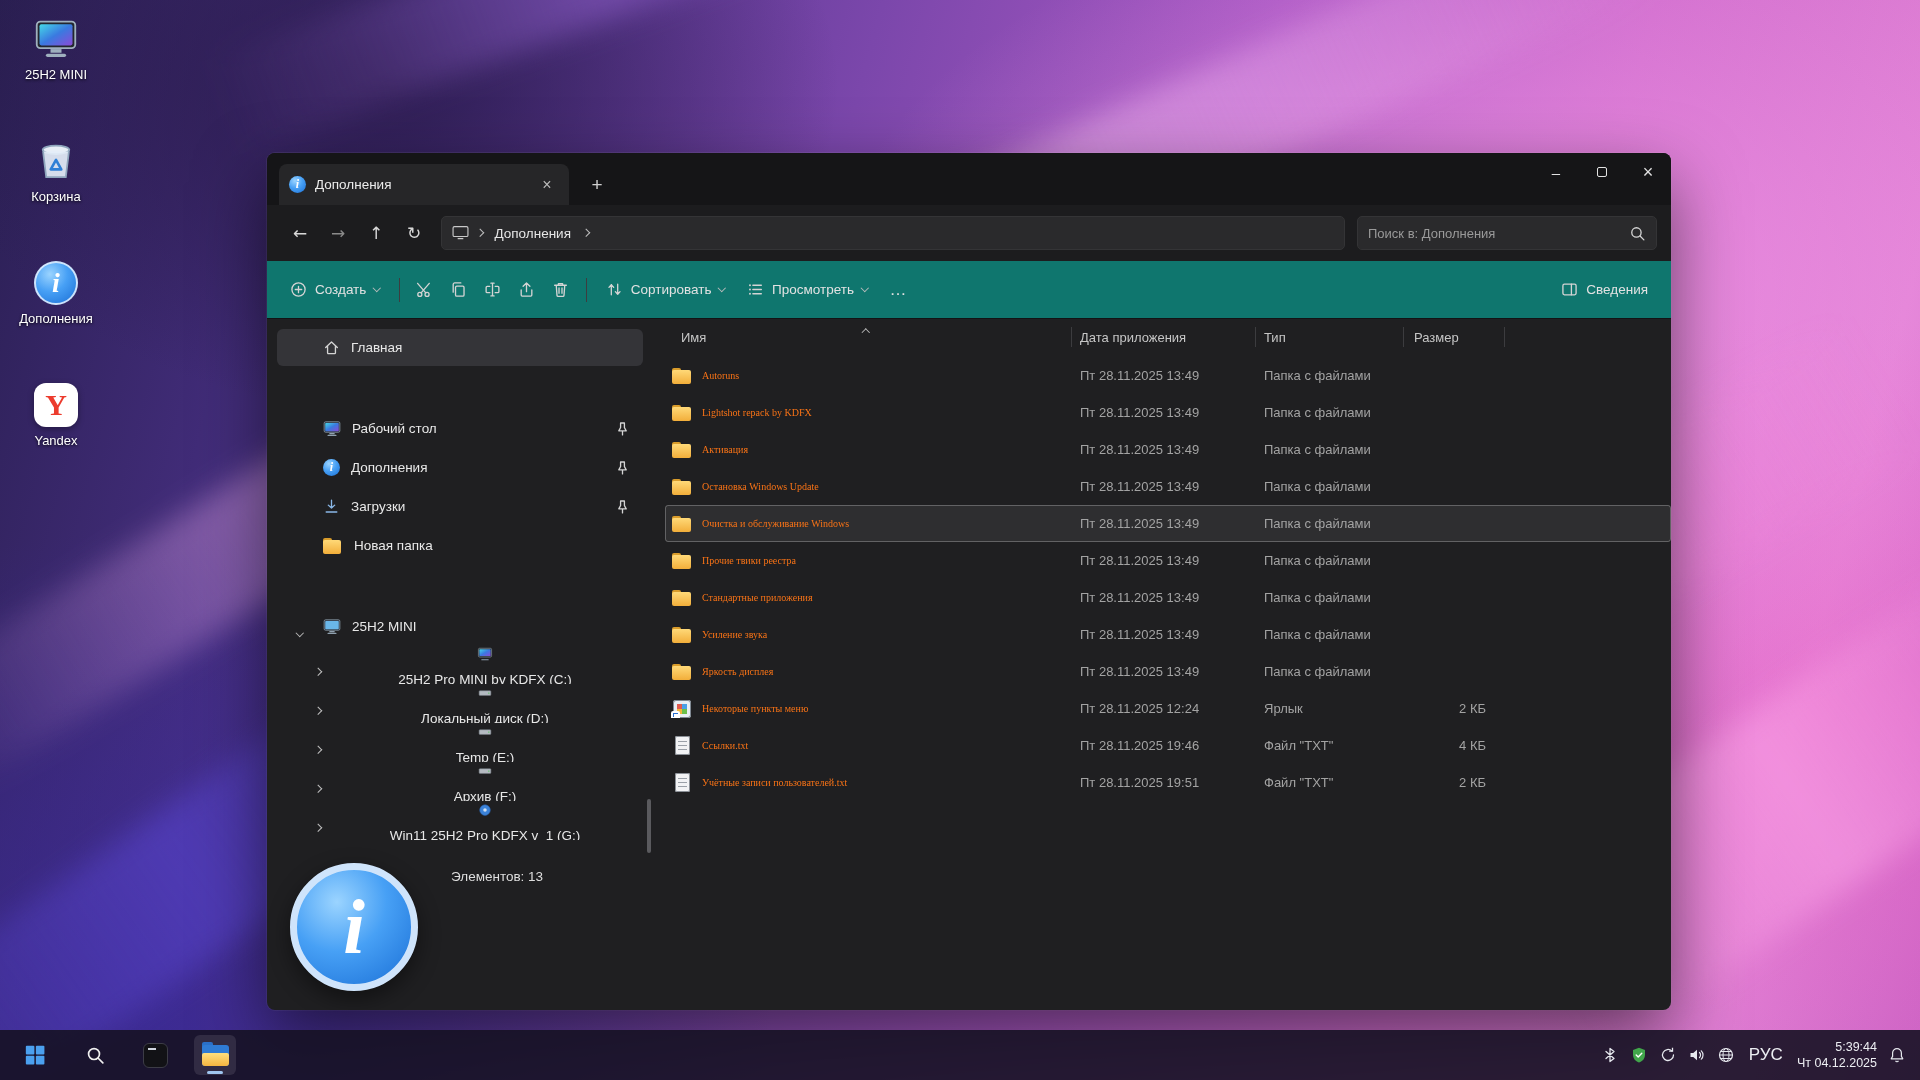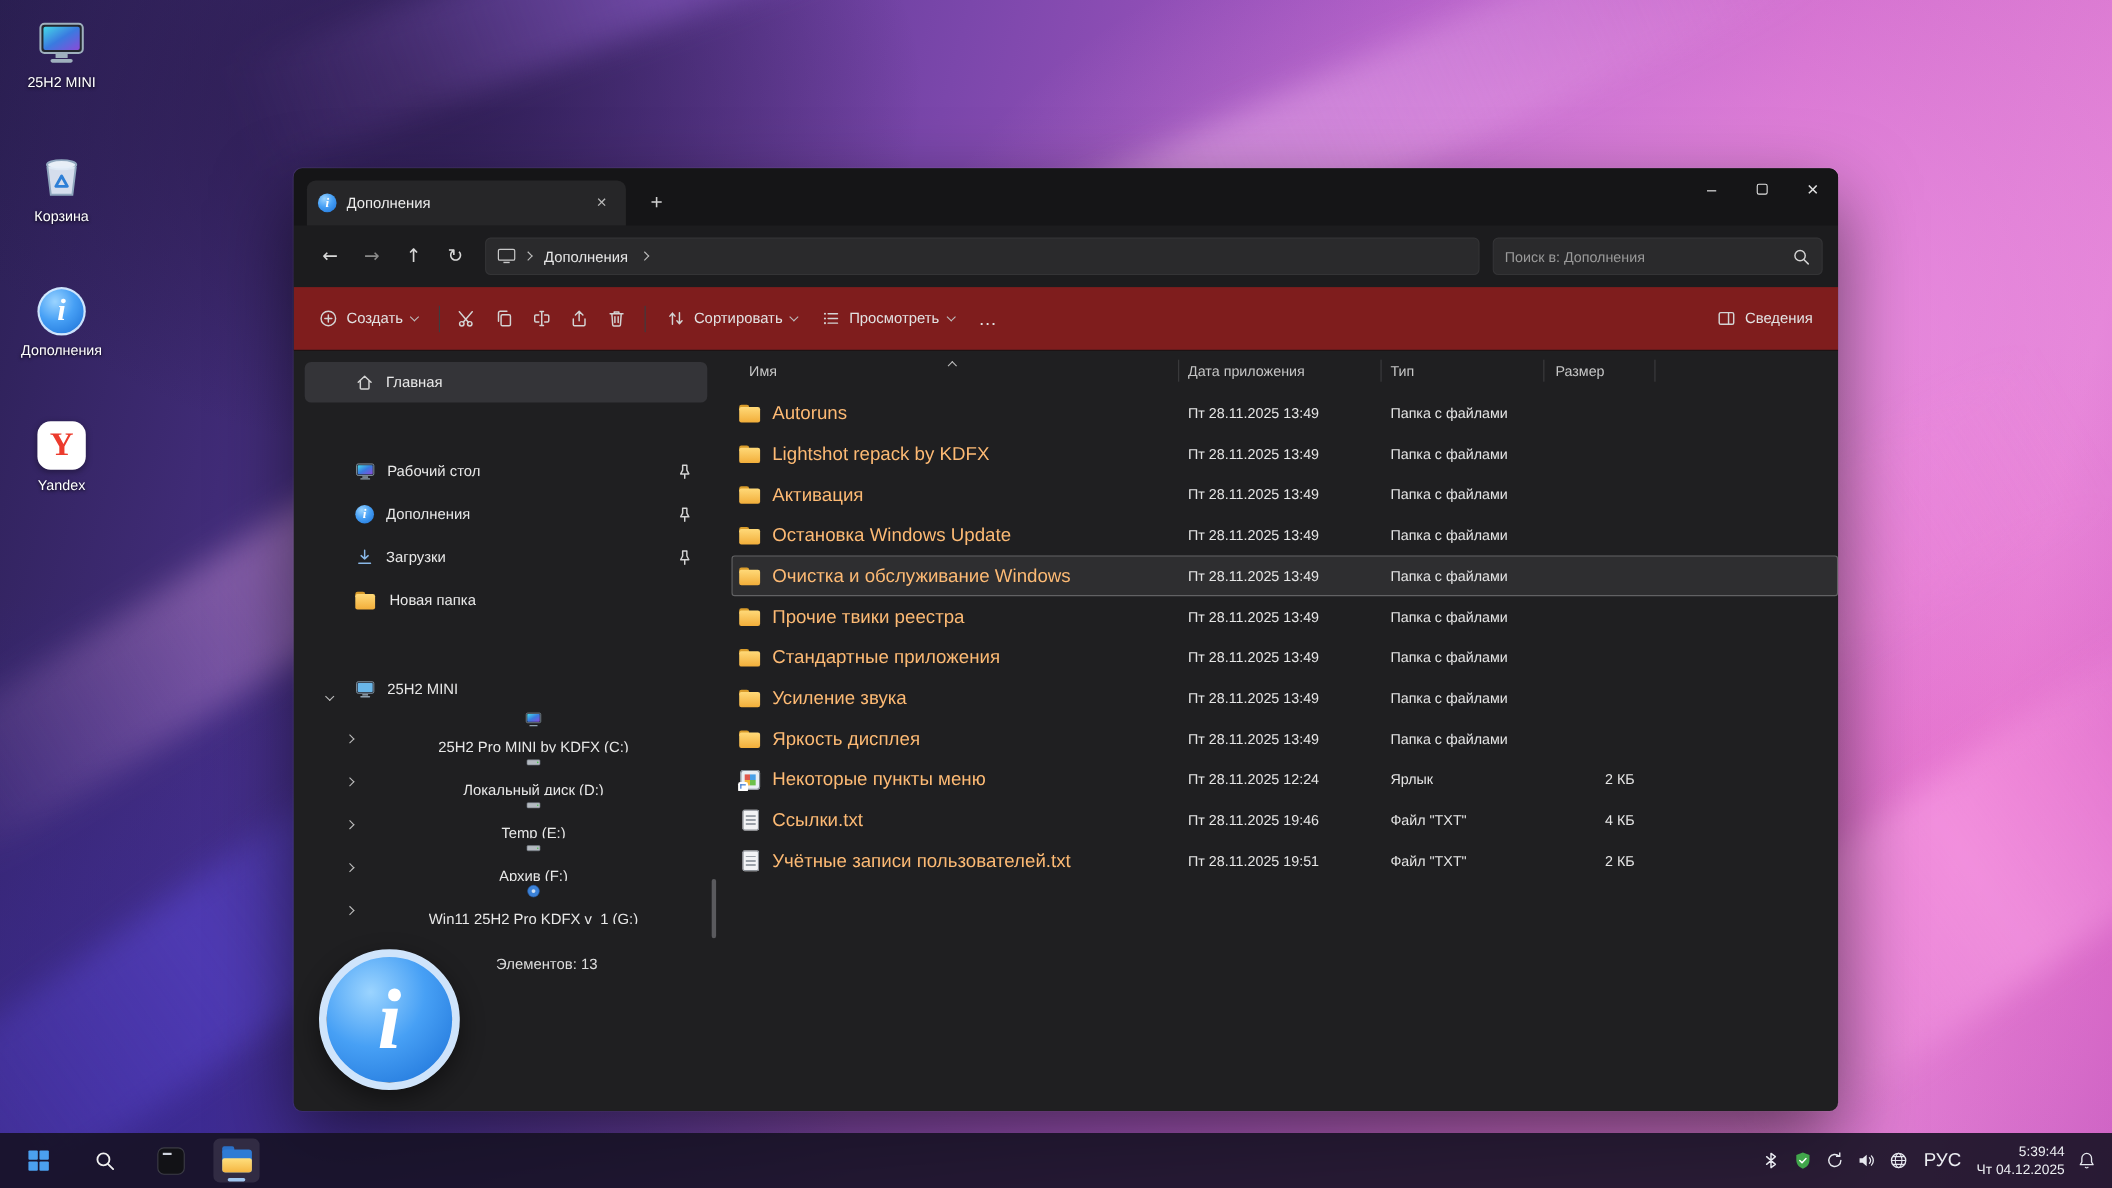--- a/index.html
+++ b/index.html
@@ -57,21 +57,21 @@
             color:#d8d8d8; font-size:17px; font-family:"DejaVu Sans",sans-serif; flex:0 0 auto; }
   .navbtn.dim { color:#8a8a8a; }
   .addr { flex:1; height:34px; background:#2a2a2c; border:1px solid #343436; border-radius:5px;
           display:flex; align-items:center; padding:0 10px; gap:8px; margin:0 12px 0 8px; }
   .crumb { color:#e6e6e6; font-size:13.5px; padding:0 4px; }
   .searchbox { width:300px; height:34px; background:#2a2a2c; border:1px solid #343436; border-radius:5px;
                display:flex; align-items:center; padding:0 10px; gap:8px; }
   .searchbox input { flex:1; background:transparent; border:none; outline:none; color:#bdbdbd; font-size:13px; font-family:inherit; }
   .searchbox input::placeholder { color:#9a9a9a; }
 
-  .toolbar { height:58px; display:flex; align-items:center; padding:0 12px; background:#7f1d1d; border-bottom:1px solid #131315; }
+  .toolbar { height:58px; display:flex; align-items:center; padding:0 12px; background:#0f766e; border-bottom:1px solid #131315; }
   .tbtn { display:flex; align-items:center; gap:8px; color:#e2e2e2; font-size:13.5px; padding:8px 11px; border-radius:5px; flex:0 0 auto; }
   .tbtn-ico { display:flex; align-items:center; justify-content:center; width:34px; height:34px; border-radius:5px; flex:0 0 auto; }
   .tsep { width:1px; height:24px; background:#3d3d40; margin:0 8px; flex:0 0 auto; }
   .more { font-size:17px; color:#e2e2e2; letter-spacing:1px; }
   .spacer { flex:1; }
 
   .ti { width:17px; height:17px; fill:none; stroke:#d4d4d4; stroke-width:1.25; stroke-linecap:round; stroke-linejoin:round; }
   .ti.blue { stroke:#8ab8e8; }
 
   .chev { display:inline-block; width:7px; height:7px; border-right:1.6px solid #bdbdbd; border-bottom:1.6px solid #bdbdbd; flex:0 0 auto; }
@@ -103,23 +103,23 @@
   .lhead { display:grid; grid-template-columns:406px 184px 148px 101px; height:36px; align-items:center;
            color:#c6c6c6; font-size:13px; position:relative; }
   .lhead .hc { padding-left:9px; }
   .lhead .hc.name { padding-left:16px; }
   .lhead .hc.size { padding-left:11px; }
   .hsep { position:absolute; top:8px; width:1px; height:20px; background:#3c3c3f; }
   .hdr-caret { position:absolute; left:198px; top:4px; }
   .rows { margin-top:2px; }
   .row { display:grid; grid-template-columns:406px 184px 148px 101px; height:37px; align-items:center; border-radius:3px; }
   .row.selected { background:rgba(255,255,255,.07); outline:1px solid rgba(255,255,255,.25); outline-offset:-1px; }
-  .row .fname { display:flex; align-items:center; gap:10px; padding-left:7px; color:#fdba74; font-size:17px;
-                white-space:nowrap; overflow:hidden; min-width:0; }
-  .row .cell { color:#e5e5e5; font-size:13px; padding-left:9px; white-space:nowrap; overflow:hidden; }
+  .row .fname { display:flex; align-items:center; gap:10px; padding-left:7px; color:#f97316; font-size:10px;
+                white-space:nowrap; overflow:hidden; min-width:0;font-family:Liberation Serif, serif; }
+  .row .cell { color:#a3a3a3; font-size:13px; padding-left:9px; white-space:nowrap; overflow:hidden; }
   .row .cell.size { text-align:right; padding-right:18px; padding-left:0; }
 
   .fico { position:relative; width:20px; height:16px; flex:0 0 auto; }
   .fico.folder::before, .fico.zip::before { content:""; position:absolute; left:0; top:0; width:9px; height:5px; background:#d99c2b; border-radius:2px 2px 0 0; }
   .fico.folder::after, .fico.zip::after { content:""; position:absolute; left:0; top:2.5px; right:1px; bottom:0; background:linear-gradient(#ffd978,#f2ae3a); border-radius:2px; }
   .zip-teeth { position:absolute; left:9px; top:3.5px; width:2px; height:12px; z-index:1;
                background:repeating-linear-gradient(#fff 0 1.5px, transparent 1.5px 3.5px); }
   .fico.txt { width:15px; height:19px; margin:0 2.5px; }
   .fico.txt::after { content:""; position:absolute; inset:0; background:#f2f3f5; border-radius:2px; box-shadow:0 0 0 1px #8a8f96 inset; }
   .fico.txt::before { content:""; position:absolute; left:3px; right:3px; top:5px; height:10px; z-index:1;

